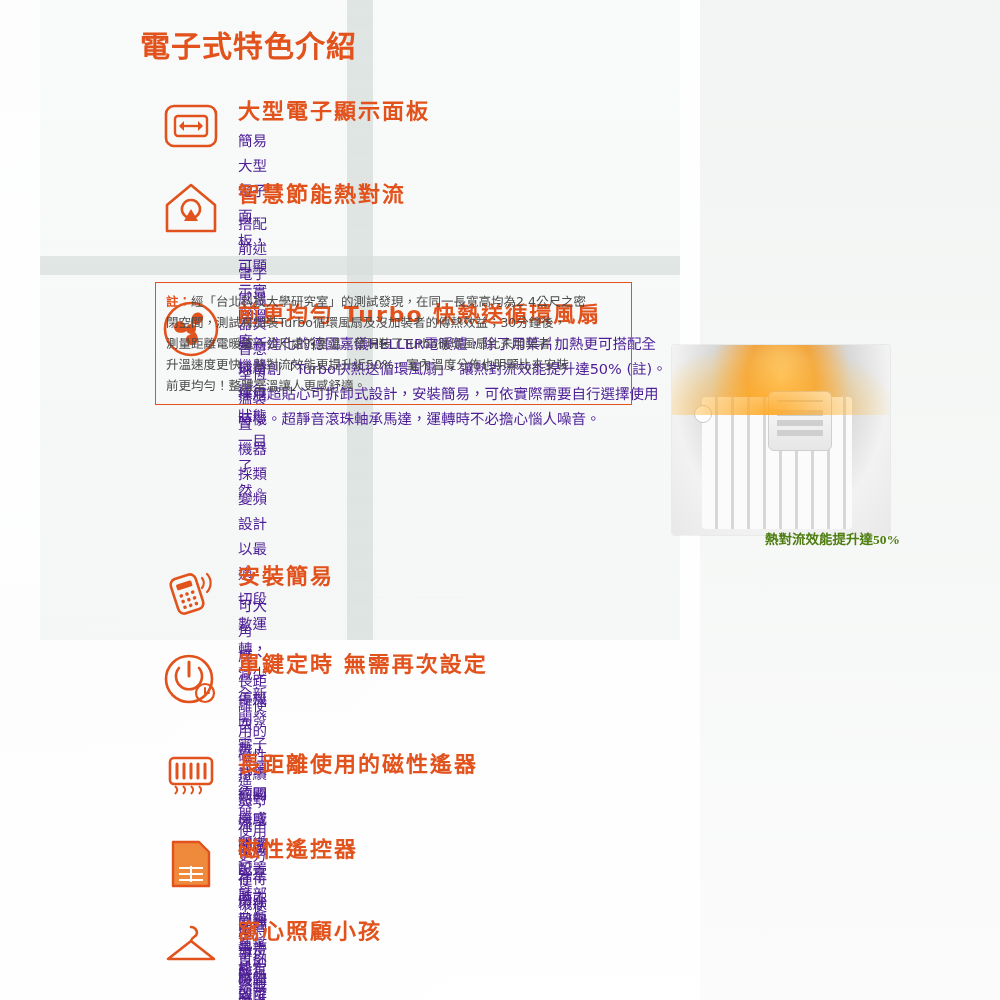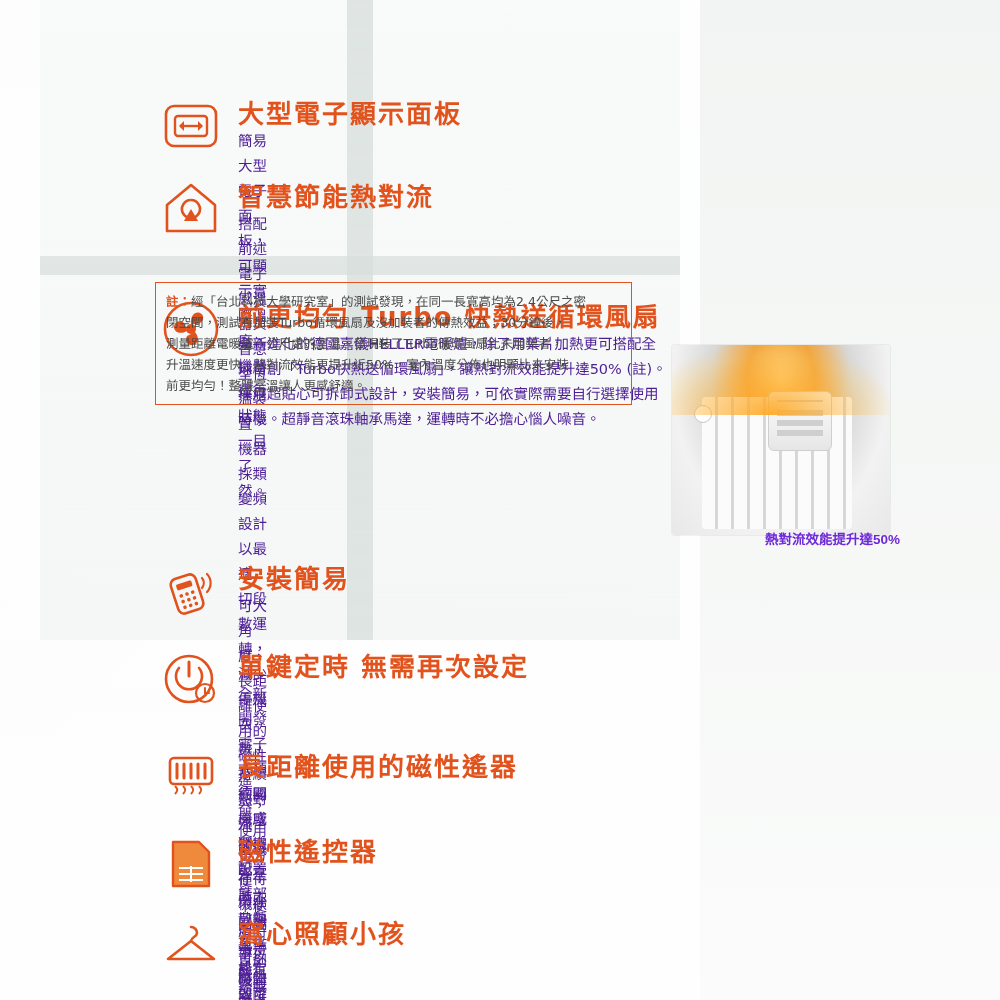--- a/index.html
+++ b/index.html
@@ -42,21 +42,21 @@
   
   .feat{position:absolute;}
   .ico{
     position:absolute;left:0;top:0;
     width:62px;height:62px;
     display:flex;align-items:center;justify-content:center;
   }
   .ico svg{display:block;}
   .ftitle{
     position:absolute;left:78px;top:-2px;
-    font-size:26px;font-weight:bold;color:#e2521c;letter-spacing:2px;
+    font-size:22px;font-weight:bold;color:#e2521c;letter-spacing:2px;
     white-space:nowrap;
     font-family:"DejaVu Sans","Liberation Sans",sans-serif;
   }
   .fbody{
     position:absolute;left:78px;top:34px;
     font-size:14.5px;line-height:25px;color:#4c1d95;
     font-family:"DejaVu Sans","Liberation Sans",sans-serif;
   }
 
   
@@ -93,31 +93,32 @@
   .photo .knob{
     position:absolute;left:22px;top:60px;width:16px;height:16px;border-radius:50%;
     background:#ffffff;border:1px solid #c8c8c8;
   }
   .photo .glow{
     position:absolute;left:0;top:0;width:218px;height:70px;
     background:radial-gradient(ellipse at 45% 100%,rgba(255,170,40,.95),rgba(255,200,90,.25) 60%,transparent 75%);
   }
   .photocap{
     position:absolute;left:668px;top:528px;width:232px;text-align:right;
-    font-size:13.5px;font-weight:bold;color:#6d28d9;
-    font-family:Liberation Sans, sans-serif;
+    font-size:13.5px;font-weight:bold;color:#4d7c0f;
+    font-family:Liberation Serif, serif;
   }
 </style>
 </head>
 <body>
 
 <div class="bg"></div>
 
 <div class="page">
 
+  <div class="title">電子式特色介紹</div>
 
   <div class="feat" id="f1" style="left:160px;top:95px;">
     <div class="ico">
       <svg width="56" height="56" viewBox="0 0 56 56">
         <rect x="3" y="8" width="50" height="40" rx="8" fill="none" stroke="#e2521c" stroke-width="2.6"></rect>
         <rect x="12" y="18" width="32" height="20" rx="3" fill="none" stroke="#e2521c" stroke-width="2.4"></rect>
         <path d="M17 28h22" stroke="#e2521c" stroke-width="2.4"></path>
         <path d="M21 23l-5 5 5 5z" fill="#e2521c"></path>
         <path d="M35 23l5 5-5 5z" fill="#e2521c"></path>
       </svg>

